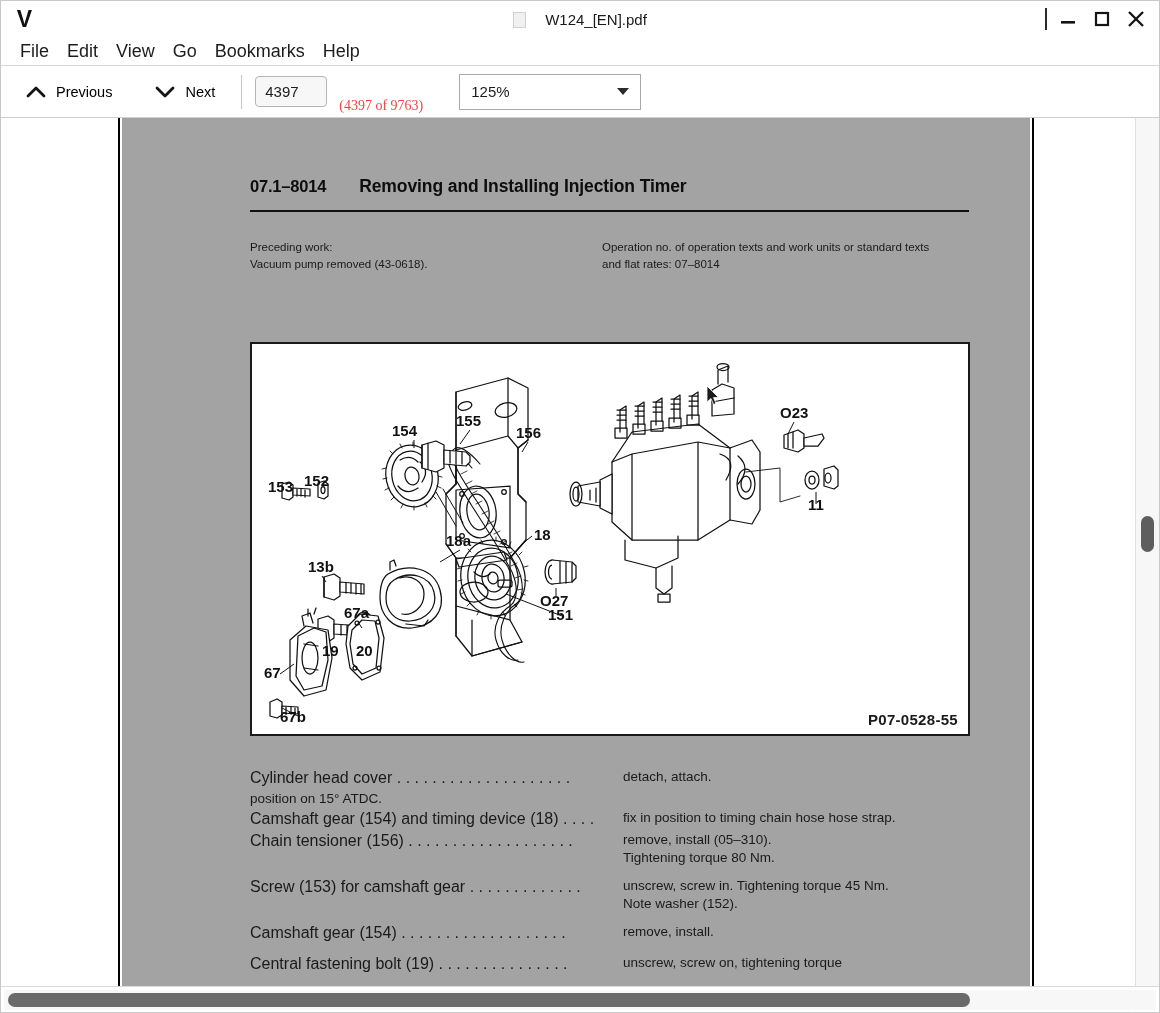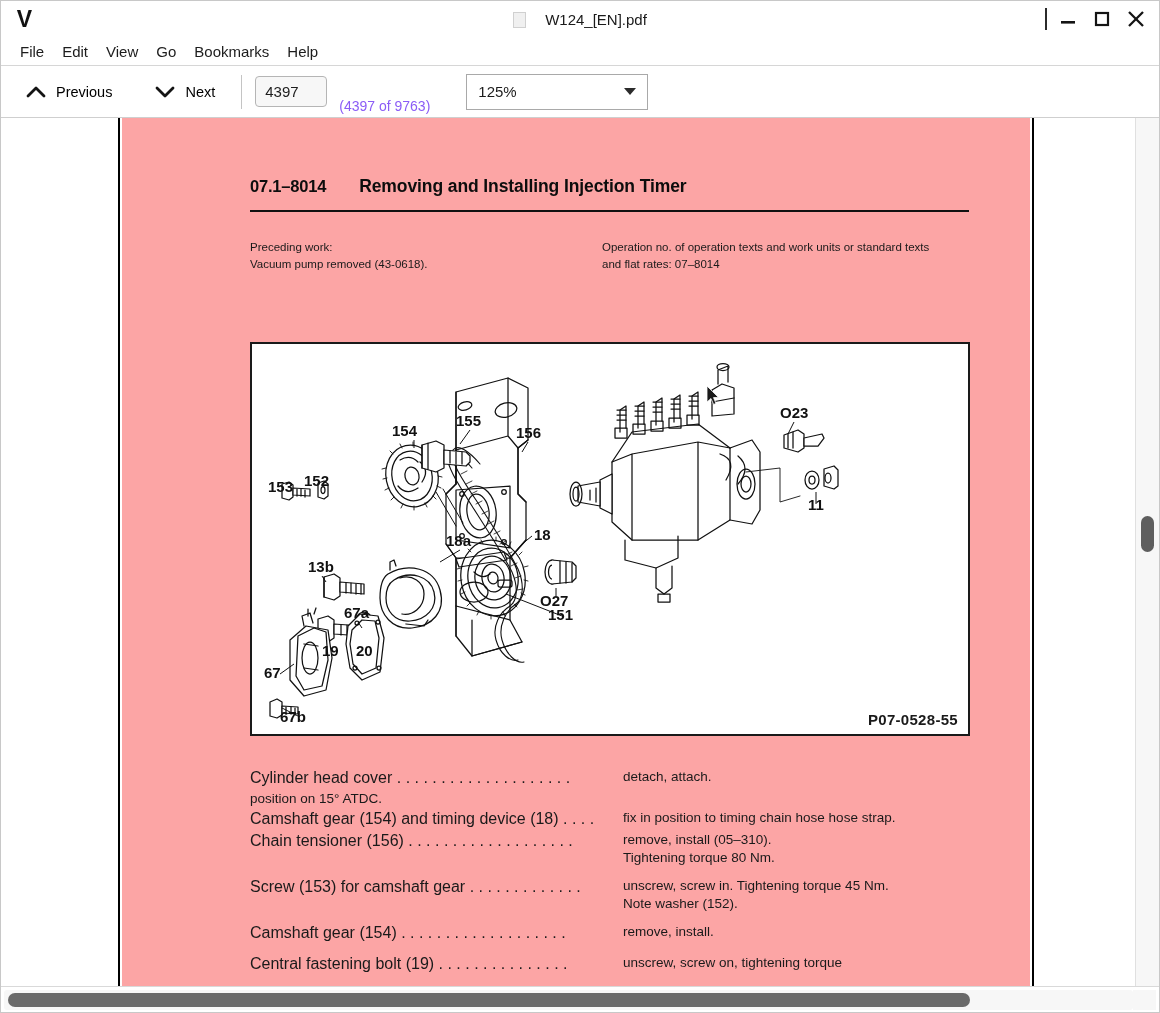--- a/index.html
+++ b/index.html
@@ -101,21 +101,21 @@
     height: 29px;
     min-height: 29px;
     display: flex;
     align-items: center;
     padding-left: 10px;
     background: #ffffff;
     border-bottom: 1px solid #d6d6d6;
     box-sizing: border-box;
   }
   .menu-item {
-    font-size: 15px;
+    font-size: 18px;
     color: #1c1c1c;
     padding: 2px 9px;
     cursor: default;
     font-family: "Liberation Sans", sans-serif;
   }
 
   
   #toolbar {
     height: 52px;
     min-height: 52px;
@@ -155,24 +155,24 @@
     background: #f7f7f7;
     font-size: 15px;
     color: #1c1c1c;
     padding: 0 9px;
     box-sizing: border-box;
     font-family: "Liberation Sans", sans-serif;
     outline: none;
   }
   #page-count {
     font-size: 14px;
-    color: #8b5cf6;
+    color: #ef4444;
     margin-left: 12px;
     white-space: nowrap;
-    font-family: Liberation Sans, sans-serif;
+    font-family: Liberation Serif, serif;
     margin-top: 28px;
   }
   #zoom-wrap {
     margin-left: 36px;
     position: relative;
   }
   #zoom-select {
     width: 182px;
     height: 36px;
     border: 1px solid #a9a9a9;
@@ -227,21 +227,21 @@
     background: #ffffff;
     border-left: 2px solid #000;
     box-sizing: border-box;
   }
   #page-sheet {
     position: absolute;
     left: 121px;
     right: 105px;
     top: 0;
     bottom: 0;
-    background: #fca5a5;
+    background: #a3a3a3;
     overflow: hidden;
   }
   #page-body {
     position: absolute;
     left: 0; right: 0; top: 0;
     padding: 58px 60px 0 128px;
     box-sizing: border-box;
   }
 
   

